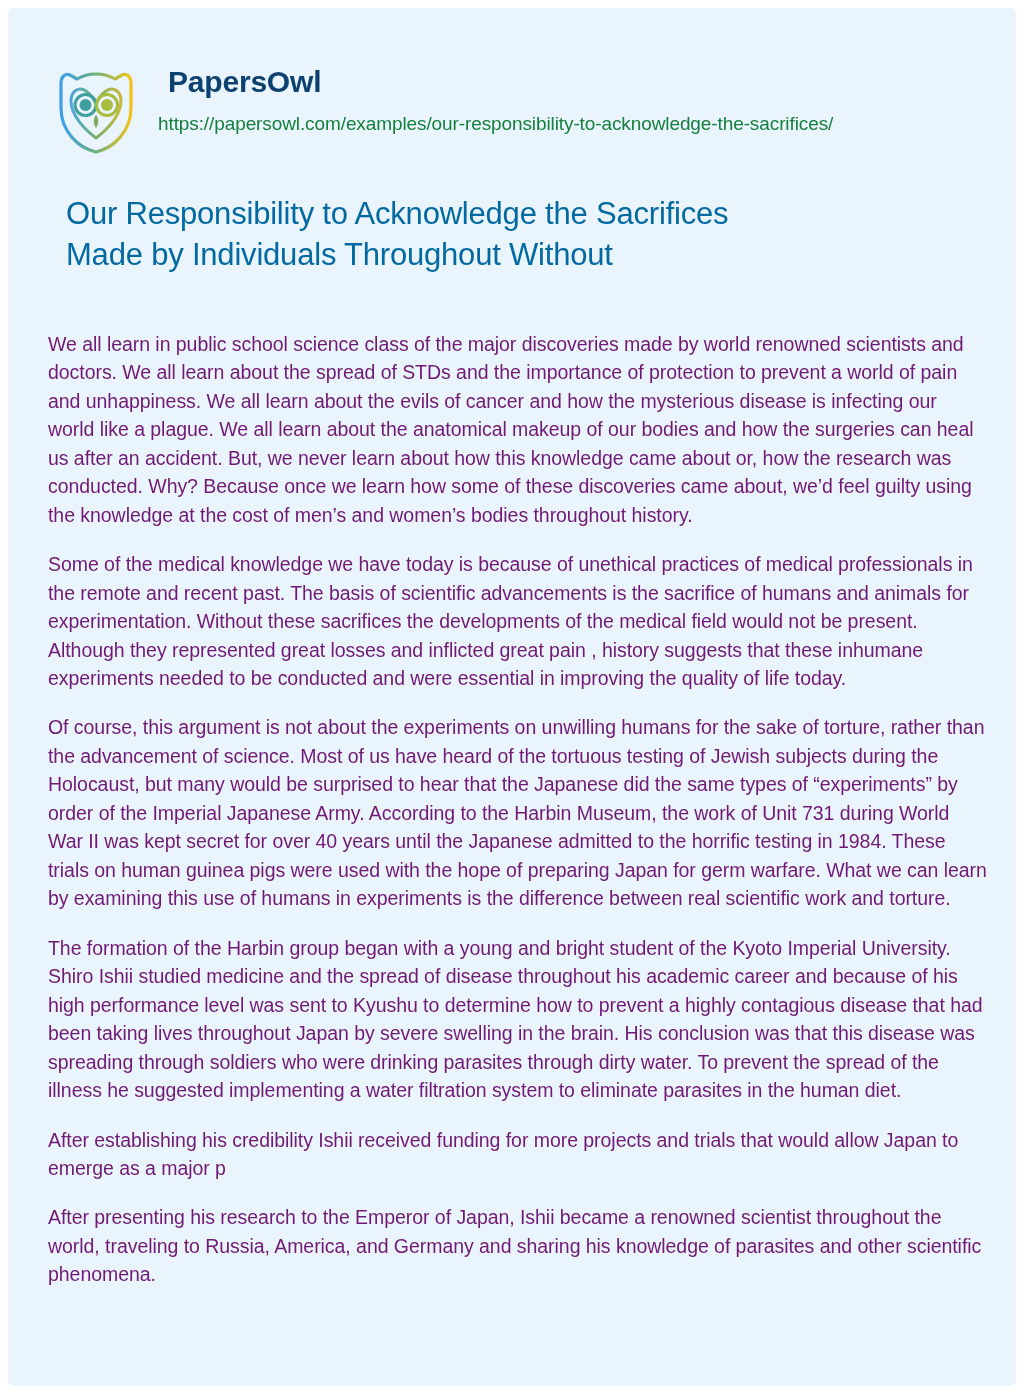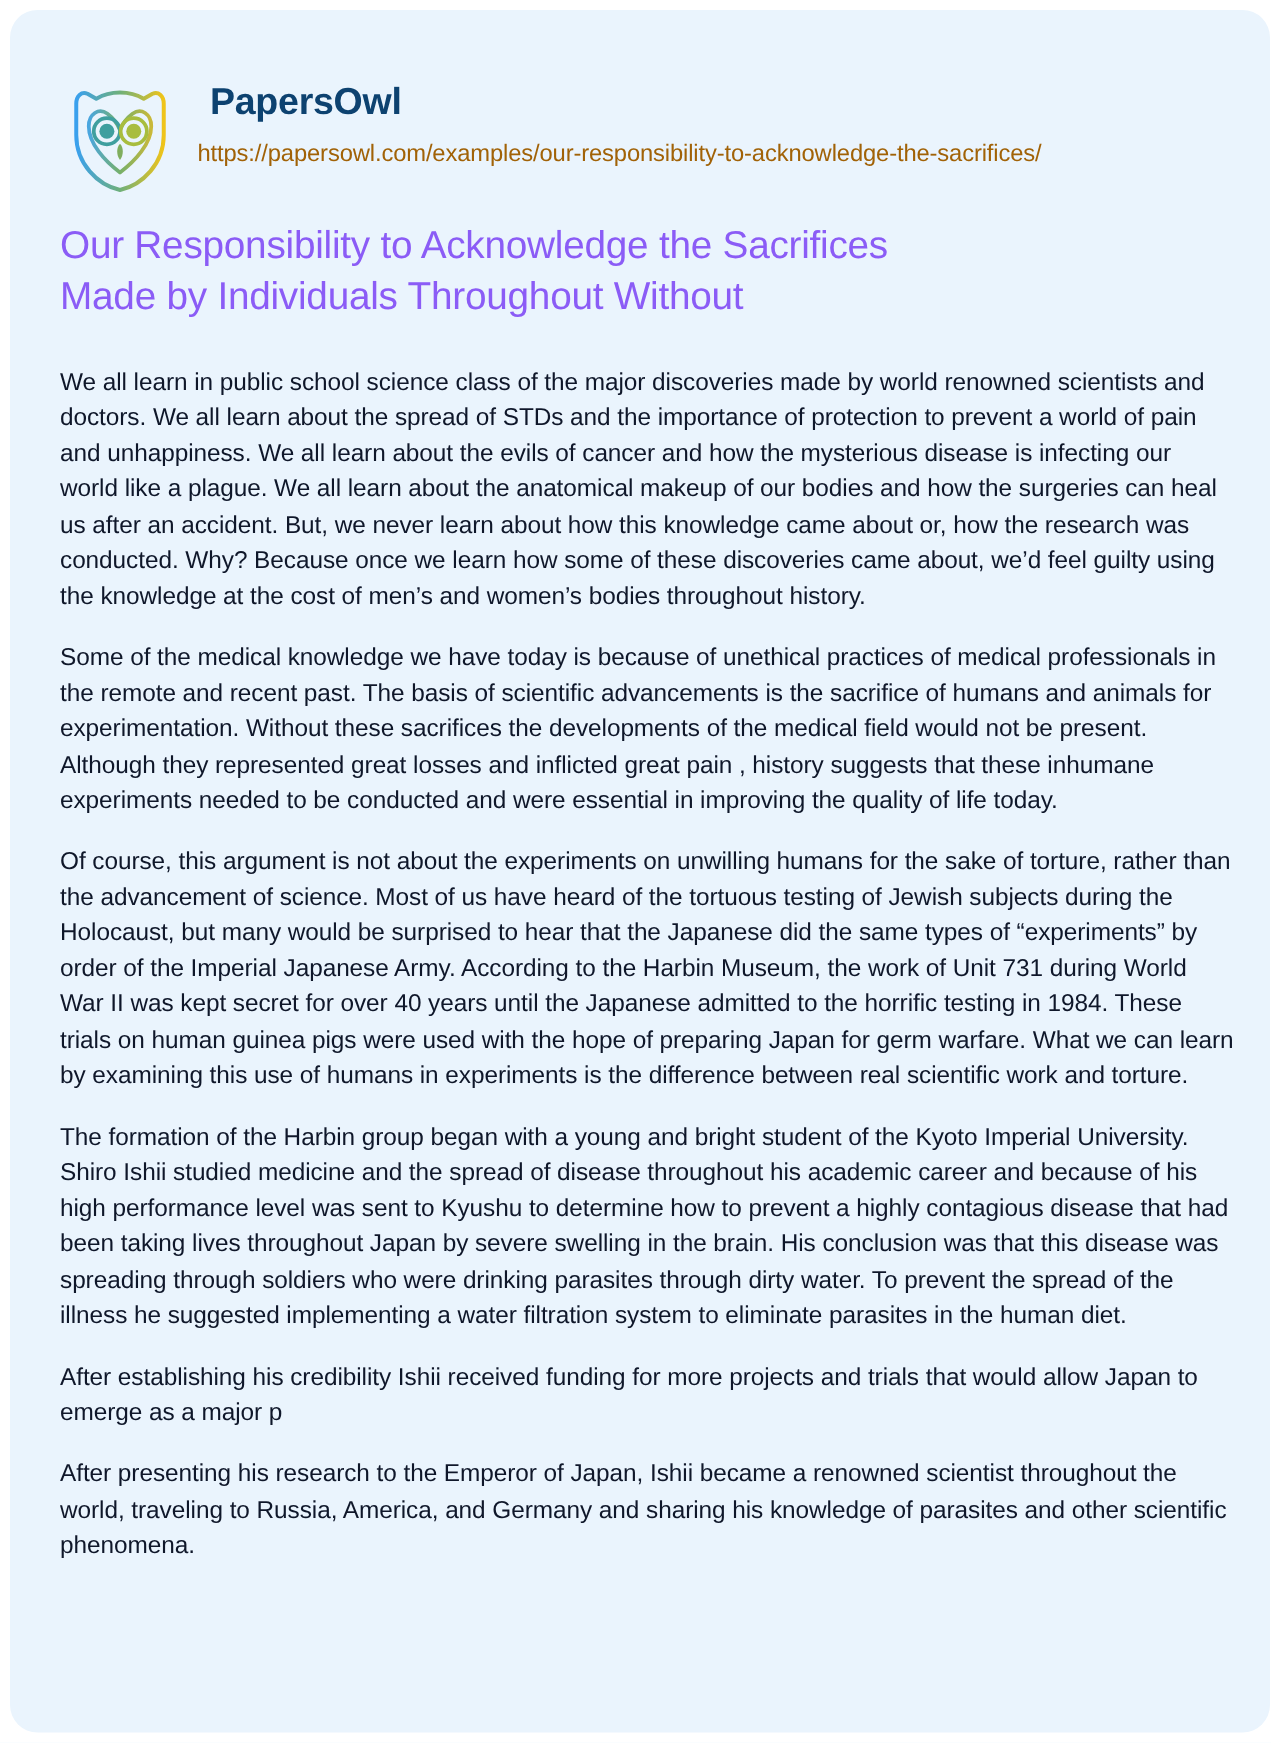--- a/index.html
+++ b/index.html
@@ -13,21 +13,21 @@
     font-family: "Liberation Sans", "DejaVu Sans", sans-serif;
   }
 
   .page-card {
     position: absolute;
     left: 8px;
     top: 8px;
     width: 1008px;
     height: 1378px;
     background: #eaf4fd;
-    border-radius: 22px;
+    border-radius: 6px;
     overflow: hidden;
   }
 
   
   .header {
     position: absolute;
     left: 0;
     top: 0;
     width: 100%;
     height: 152px;
@@ -51,49 +51,49 @@
     color: #0d4270;
     letter-spacing: -0.2px;
     line-height: 1.1;
   }
 
   .page-url {
     position: absolute;
     left: 150px;
     top: 105px;
     font-size: 19px;
-    color: #a16207;
+    color: #15803d;
     letter-spacing: -0.1px;
     white-space: nowrap;
     text-decoration: none;
   }
 
   
   .article {
     position: absolute;
     left: 40px;
     top: 168px;
     width: 940px;
   }
 
   .article-title {
-    margin: 0;
+    margin: 18px;
     font-size: 31px;
     font-weight: normal;
-    color: #8b5cf6;
+    color: #0369a1;
     line-height: 1.32;
     letter-spacing: -0.2px;
     max-width: 700px;
   }
 
   .article-body {
-    margin-top: 34px;
+    margin-top: 54px;
     font-size: 19.5px;
     line-height: 1.46;
-    color: #0f172a;
+    color: #701a75;
     letter-spacing: -0.05px;
   }
 
   .article-body p {
     margin: 0 0 21px 0;
   }
   .article-body p:last-child { margin-bottom: 0; }
 </style>
 </head>
 <body>

